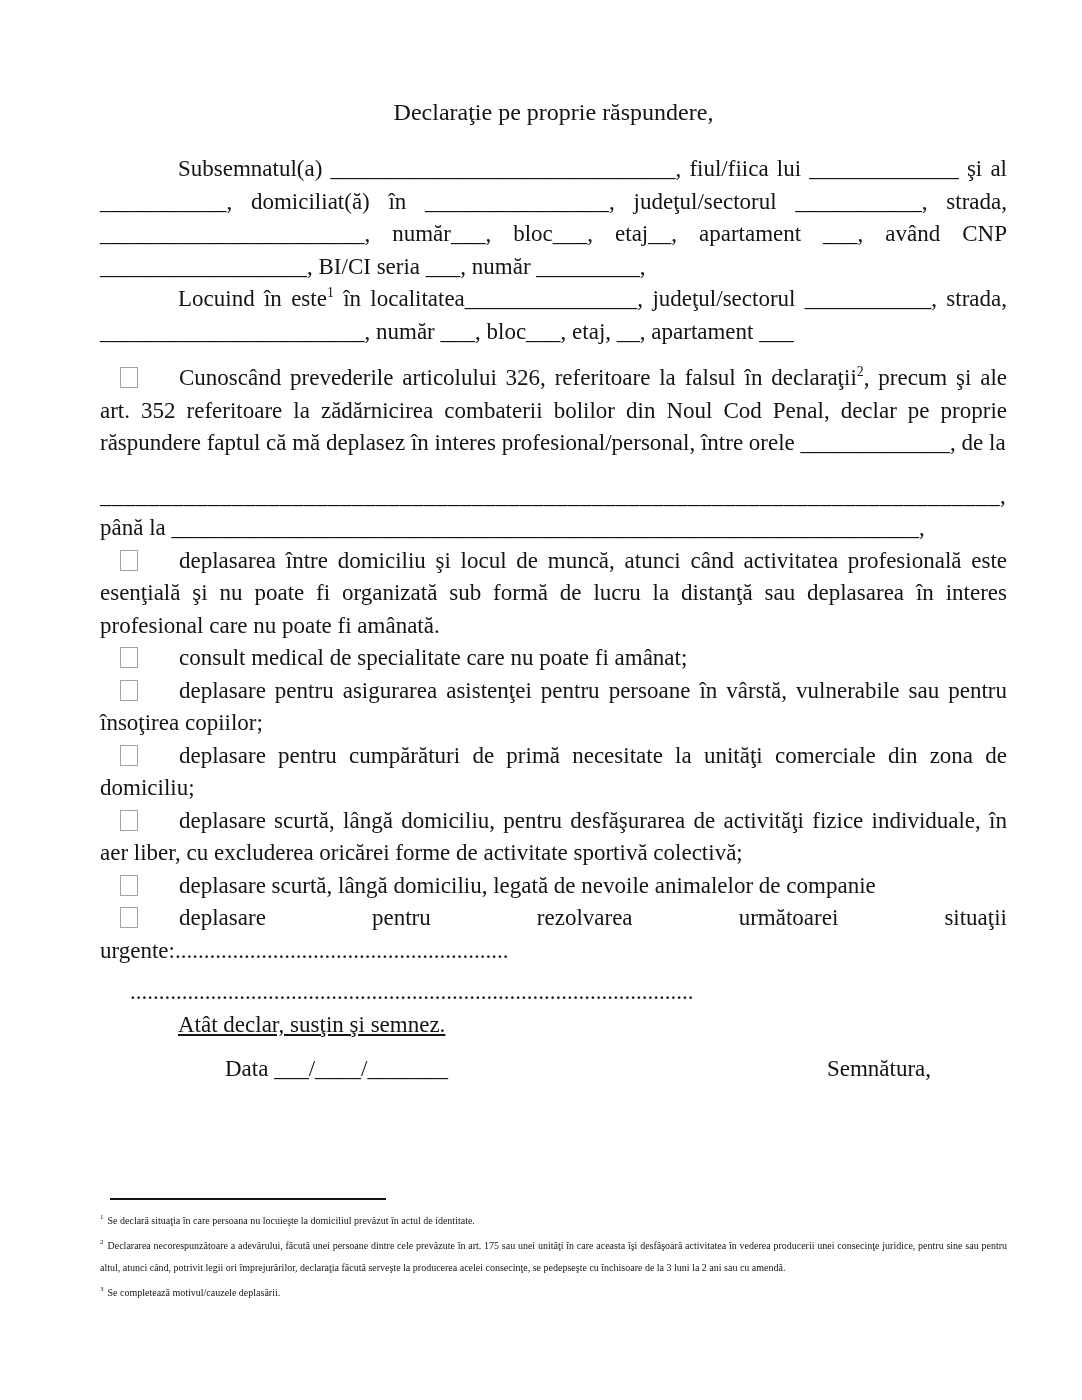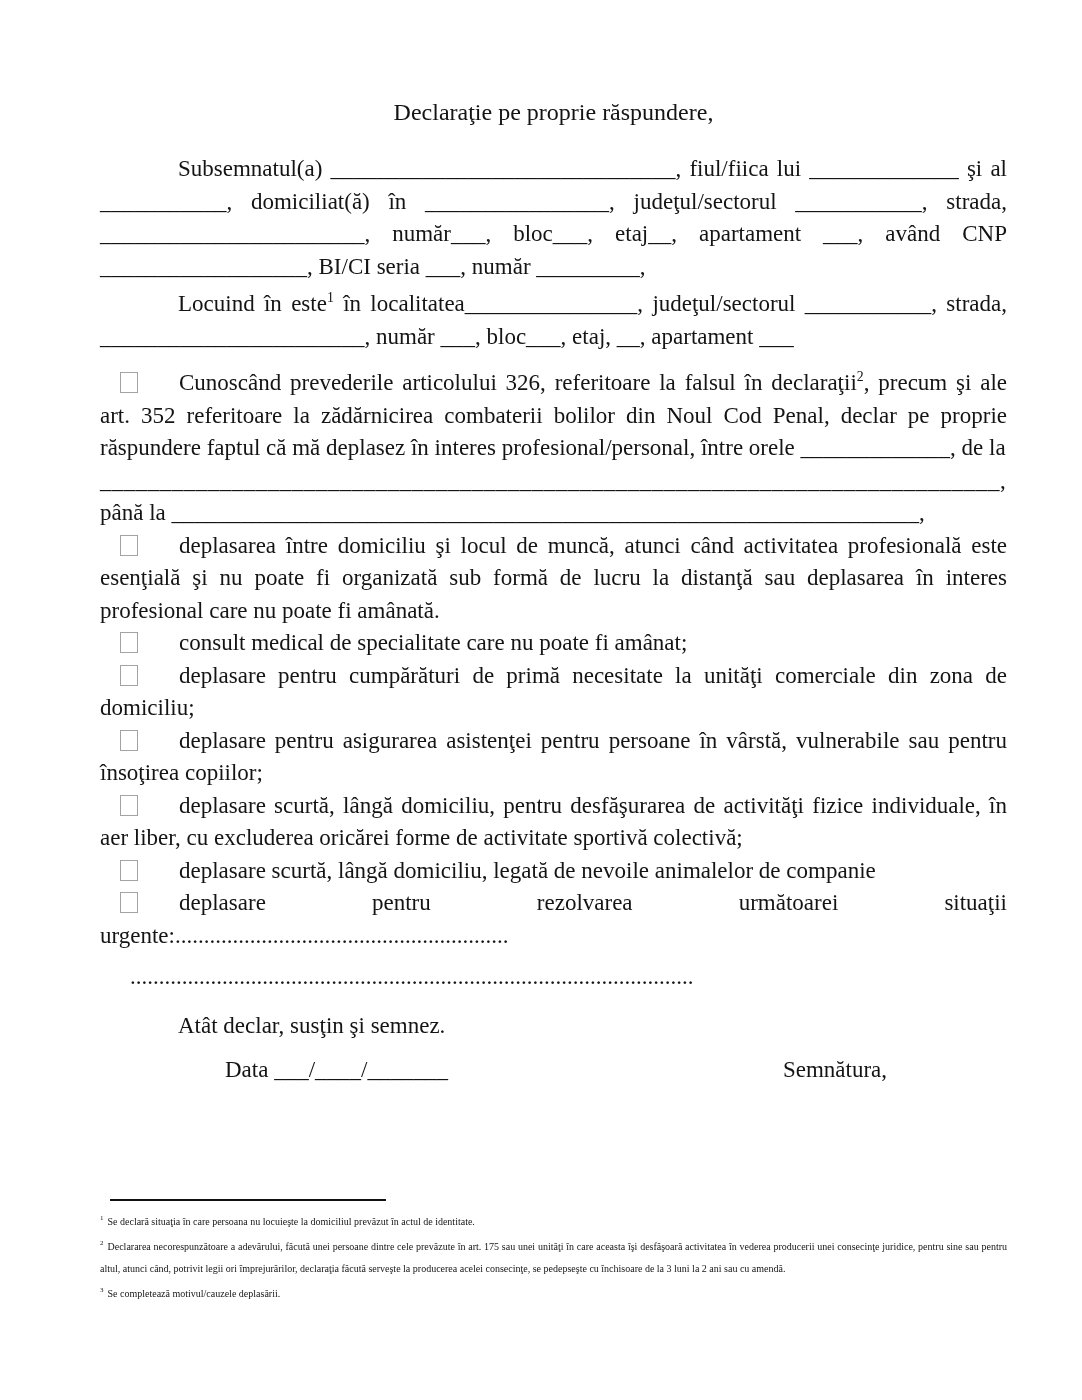--- a/index.html
+++ b/index.html
@@ -17,41 +17,41 @@
   }
   h1.title{
     font-size:24px;
     font-weight:normal;
     text-align:center;
     margin:0 0 24px 0;
     line-height:33px;
   }
   p{margin:0;text-align:justify;}
   .indent{text-indent:78px;}
-  .mb5{margin-bottom:5px;}
+  .mb5{}
   .mb14{margin-bottom:14px;}
   sup{font-size:60%;line-height:0;}
   .cb{
     display:inline-block;
     width:16px;height:19px;
     border:1px solid #a3a3a3;
     background:#ffffff;
     margin-right:41px;
     vertical-align:-3px;
   }
   .cb-para{text-indent:20px;}
-  .fill-line{letter-spacing:.5px;}
+  .fill-line{letter-spacing:.5px;margin-top:20px;}
   .dots-line{padding-left:30px;text-align:left;margin-top:9px;}
-  .closing{text-indent:78px;margin-top:16px;}
+  .closing{text-indent:78px;margin-top:0;text-decoration:underline;}
   .sig-row{
     display:flex;justify-content:space-between;
     margin-top:12px;
   }
   .sig-row .date{margin-left:125px;}
-  .sig-row .sign{margin-right:120px;}
+  .sig-row .sign{margin-right:76px;}
   .footnotes{
     margin-top:112px;
     font-size:10px;
     line-height:22px;
   }
   .fn-rule{
     width:276px;height:0;
     border-top:2px solid #111;
     margin:0 0 10px 10px;
   }
@@ -73,23 +73,23 @@
 
   <p class="fill-line">___________________________________________________________________________,</p>
 
   <p>până  la  _________________________________________________________________,</p>
 
 
   <p class="cb-para"><span class="cb"></span><span>deplasarea între domiciliu şi locul de muncă, atunci când activitatea profesională este esenţială şi nu poate fi organizată sub formă de lucru la distanţă sau deplasarea în interes profesional care nu poate fi amânată.</span></p>
 
   <p class="cb-para"><span class="cb"></span><span>consult medical de specialitate care nu poate fi amânat;</span></p>
 
+  <p class="cb-para"><span class="cb"></span><span>deplasare pentru asigurarea asistenţei pentru persoane în vârstă, vulnerabile sau pentru însoţirea copiilor;</span></p>
+
   <p class="cb-para"><span class="cb"></span><span>deplasare pentru cumpărături de primă necesitate la unităţi comerciale din zona de domiciliu;</span></p>
-
-  <p class="cb-para"><span class="cb"></span><span>deplasare pentru asigurarea asistenţei pentru persoane în vârstă, vulnerabile sau pentru însoţirea copiilor;</span></p>
 
   <p class="cb-para"><span class="cb"></span><span>deplasare scurtă, lângă domiciliu, pentru desfăşurarea de activităţi fizice individuale, în aer liber, cu excluderea oricărei forme de activitate sportivă colectivă;</span></p>
 
   <p class="cb-para"><span class="cb"></span><span>deplasare scurtă, lângă domiciliu, legată de nevoile animalelor de companie</span></p>
 
   <p class="cb-para"><span class="cb"></span><span>deplasare pentru rezolvarea următoarei situaţii urgente:..........................................................</span></p>
 
   <p class="dots-line">..................................................................................................</p>
 
   <p class="closing">Atât declar, susţin şi semnez.</p>

